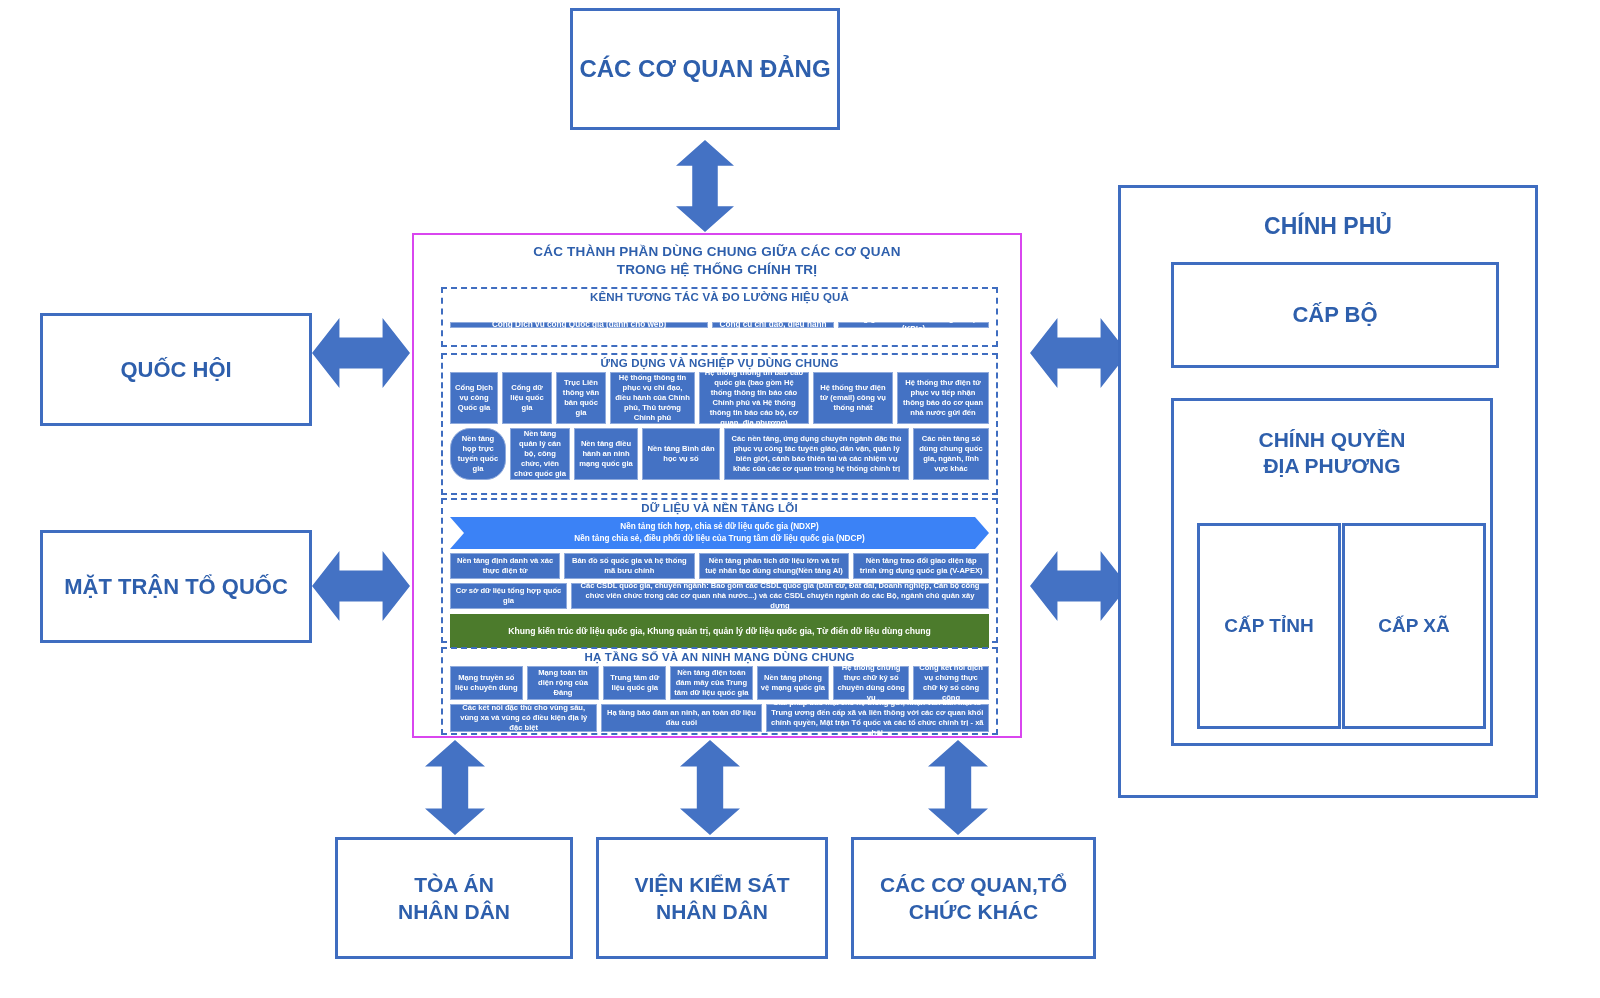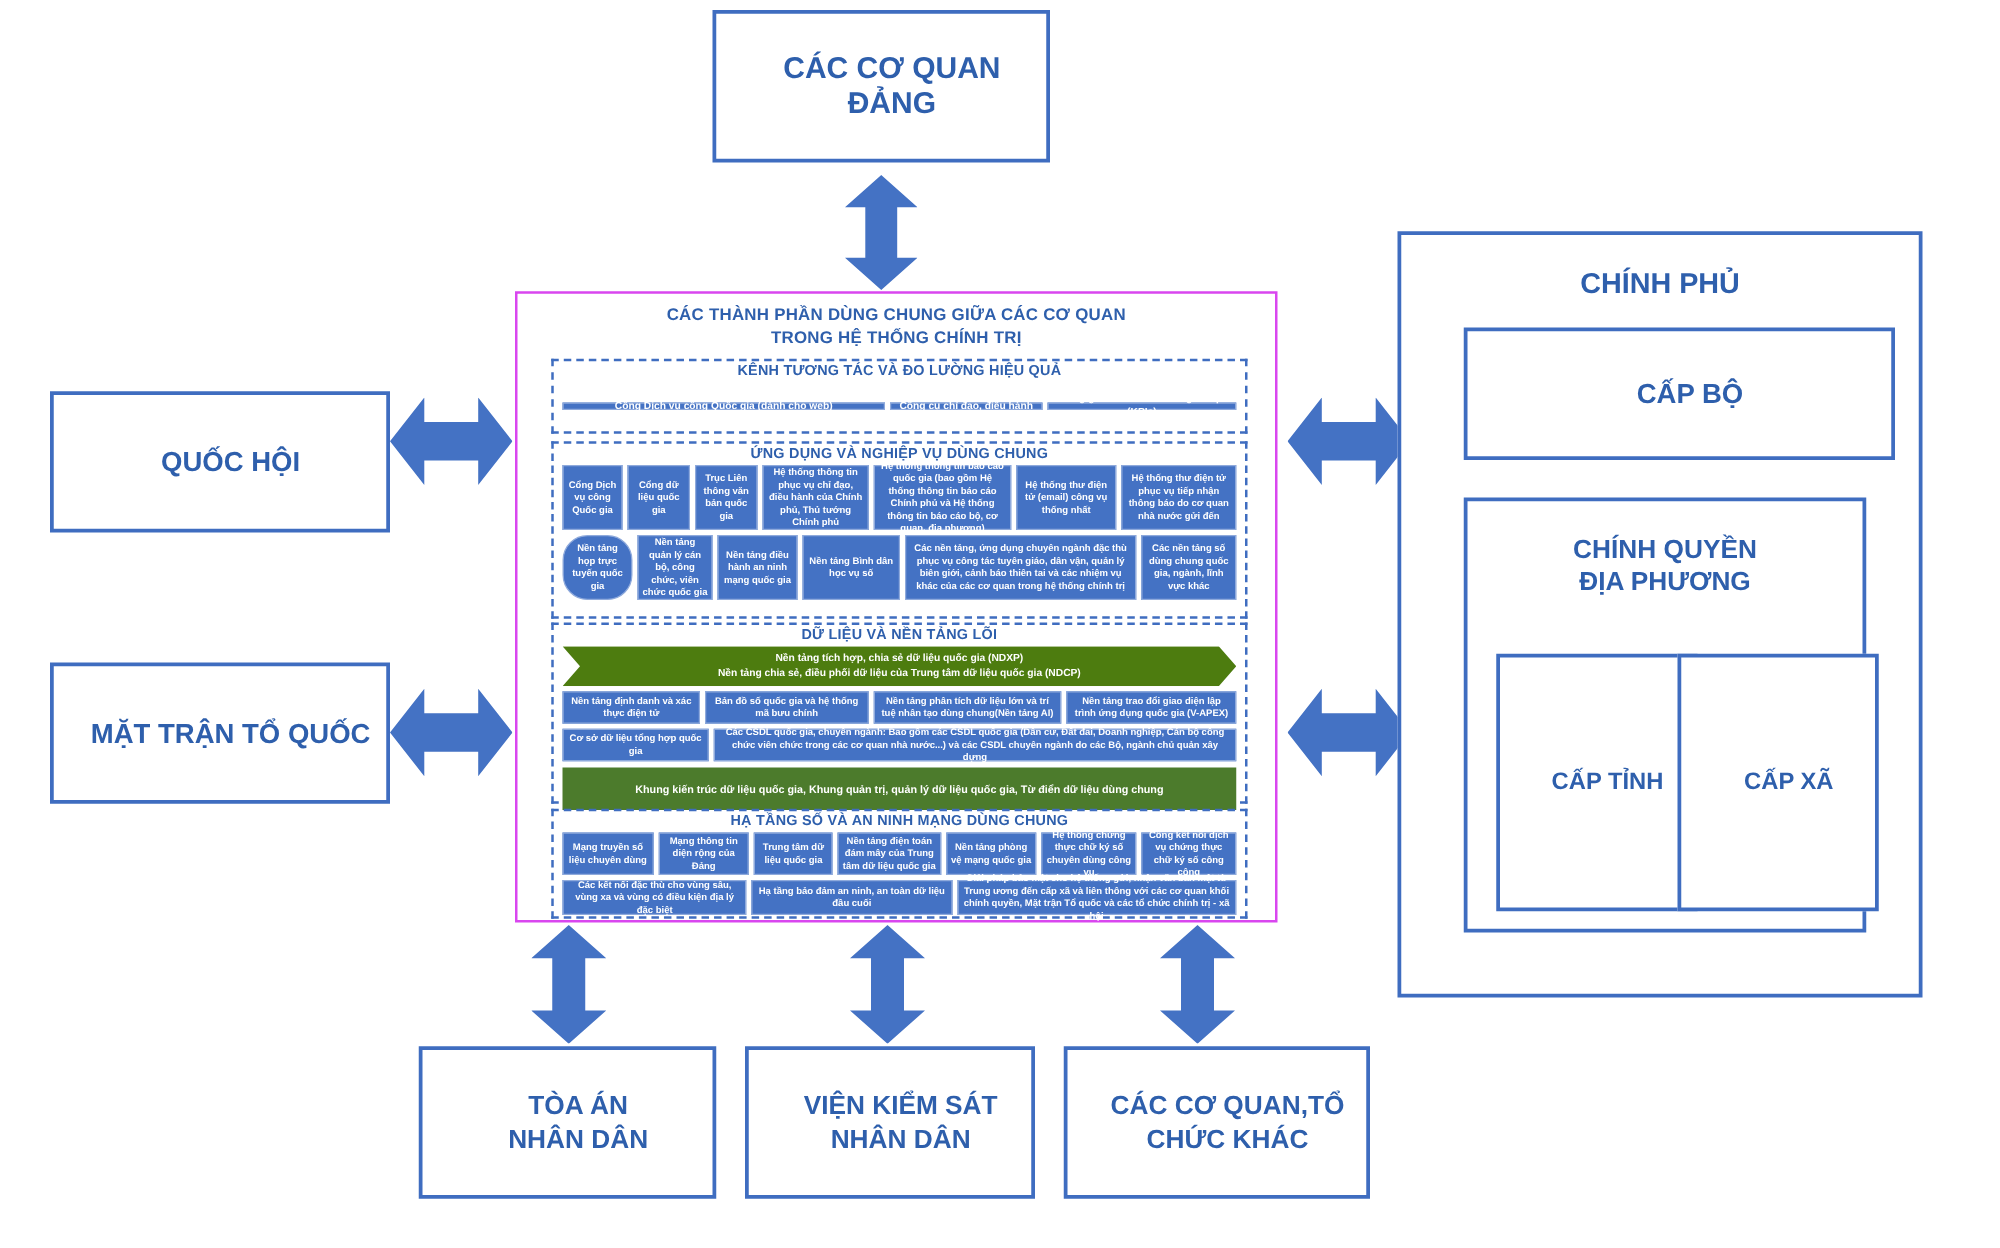--- a/index.html
+++ b/index.html
@@ -2,42 +2,42 @@
 <html><head>
 <meta charset="utf-8">
 <style>
   html,body{margin:0;padding:0;background:#ffffff;}
   body{width:1600px;height:998px;position:relative;overflow:hidden;
        font-family:"Liberation Sans","DejaVu Sans",sans-serif;color:#2E5FAC;}
   .abs{position:absolute;box-sizing:border-box;}
 
   
   .obox{border:3px solid #3F6DC0;background:#fff;display:flex;align-items:center;
-        justify-content:center;text-align:center;color:#2E5FAC;font-weight:bold;padding-left:17px;}
+        justify-content:center;text-align:center;color:#2E5FAC;font-weight:bold;}
 
   
   .panel{border:2px solid #d946ef;background:#fff;}
   .panel-title{text-align:center;font-weight:bold;font-size:13.5px;line-height:1.35;
                color:#2E5FAC;letter-spacing:.2px;padding-top:8px;}
 
   
   .layer{border:2.5px dashed #3F6DC0;box-sizing:border-box;position:absolute;}
   .layer-title{text-align:center;font-weight:bold;font-size:11.5px;color:#2E5FAC;
                letter-spacing:.2px;padding:2px 0 3px;}
 
   
   .tile{background:#4472C4;border:1.4px solid #8FAADC;color:#fff;display:flex;
         align-items:center;justify-content:center;text-align:center;
         font-size:7.6px;line-height:1.32;padding:2px 3px;box-sizing:border-box;
         font-weight:600;}
   .tile.lg{font-size:8.2px;}
   .row{display:flex;gap:4px;box-sizing:border-box;}
 
   
-  .banner-orange{background:#4d7c0f;color:#fff;font-size:8.2px;font-weight:700;
+  .banner-orange{background:#3b82f6;color:#fff;font-size:8.2px;font-weight:700;
       line-height:1.5;display:flex;align-items:center;justify-content:center;
       text-align:center;clip-path:polygon(0 0,calc(100% - 14px) 0,100% 50%,calc(100% - 14px) 100%,0 100%,14px 50%);}
   .banner-green{background:#4C7B2C;color:#fff;font-size:8.6px;font-weight:700;
       display:flex;align-items:center;justify-content:center;text-align:center;}
 
   
   .arrow{position:absolute;background:#4472C4;}
   .ar-v{clip-path:polygon(50% 0,100% 28%,72% 28%,72% 72%,100% 72%,50% 100%,0 72%,28% 72%,28% 28%,0 28%);}
   .ar-h{clip-path:polygon(0 50%,28% 0,28% 28%,72% 28%,72% 0,100% 50%,72% 100%,72% 72%,28% 72%,28% 100%);}
 </style>
@@ -153,21 +153,21 @@
         <div class="tile" style="flex:1;">Các CSDL quốc gia, chuyên ngành: Bao gồm các CSDL quốc gia (Dân cư, Đất đai, Doanh nghiệp, Cán bộ công chức viên chức trong các cơ quan nhà nước...) và các CSDL chuyên ngành do các Bộ, ngành chủ quản xây dựng</div>
       </div>
       <div class="banner-green" style="height:34px;margin-top:5px;">Khung kiến trúc dữ liệu quốc gia, Khung quản trị, quản lý dữ liệu quốc gia, Từ điển dữ liệu dùng chung</div>
     </div>
   </div>
 
   <div class="layer" style="left:27px;top:412px;width:557px;height:88px;">
     <div class="layer-title">HẠ TẦNG SỐ VÀ AN NINH MẠNG DÙNG CHUNG</div>
     <div class="row" style="padding:0 7px;height:34px;">
       <div class="tile" style="flex:1;">Mạng truyền số liệu chuyên dùng</div>
-      <div class="tile" style="flex:1;">Mạng thông tin diện rộng của Đảng</div>
+      <div class="tile" style="flex:1;">Mạng toàn tin diện rộng của Đảng</div>
       <div class="tile" style="flex:0.85;">Trung tâm dữ liệu quốc gia</div>
       <div class="tile" style="flex:1.15;">Nền tảng điện toán đám mây của Trung tâm dữ liệu quốc gia</div>
       <div class="tile" style="flex:1;">Nền tảng phòng vệ mạng quốc gia</div>
       <div class="tile" style="flex:1.05;">Hệ thống chứng thực chữ ký số chuyên dùng công vụ</div>
       <div class="tile" style="flex:1.05;">Cổng kết nối dịch vụ chứng thực chữ ký số công cộng</div>
     </div>
     <div class="row" style="padding:4px 7px 0;height:32px;">
       <div class="tile" style="flex:1.1;">Các kết nối đặc thù cho vùng sâu, vùng xa và vùng có điều kiện địa lý đặc biệt</div>
       <div class="tile" style="flex:1.2;">Hạ tầng bảo đảm an ninh, an toàn dữ liệu đầu cuối</div>
       <div class="tile" style="flex:1.7;">Giải pháp bảo mật cho hệ thống gửi, nhận văn bản mật từ Trung ương đến cấp xã và liên thông với các cơ quan khối chính quyền, Mặt trận Tổ quốc và các tổ chức chính trị - xã hội</div>

